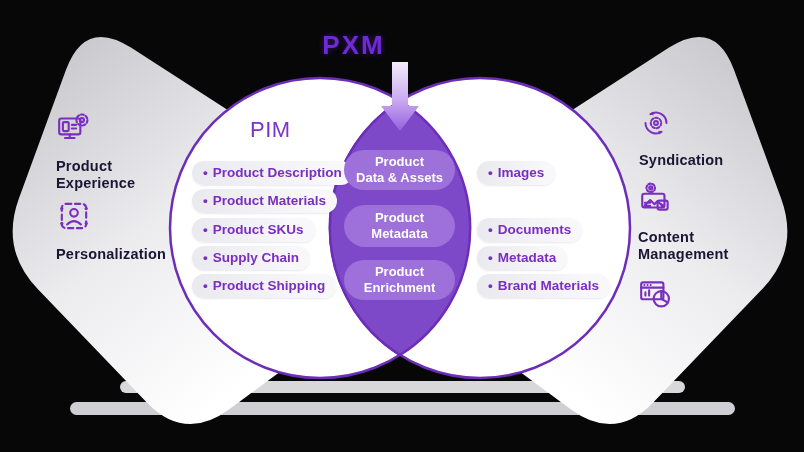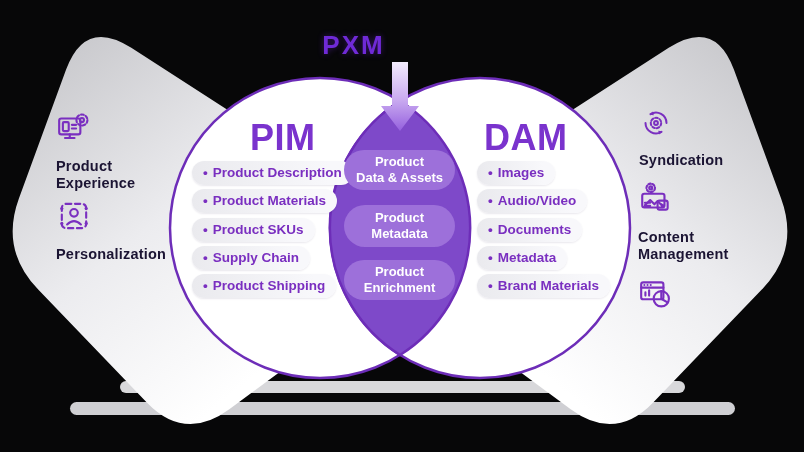--- a/index.html
+++ b/index.html
@@ -10,21 +10,21 @@
   }
   .stage svg.scene{position:absolute;left:0;top:0;}
   
   .pxm{
     position:absolute;left:0;top:30px;width:707px;text-align:center;
     font-size:26px;font-weight:800;letter-spacing:2px;color:#6f2ad6;
     text-shadow:0 0 6px rgba(111,42,214,.45);
   }
   
   .circle-title{
-    position:absolute;top:117px;font-size:36px;font-weight:700;
+    position:absolute;top:117px;font-size:22px;font-weight:400;
     letter-spacing:.5px;color:#7a33cd;
   }
   .circle-title.pim{left:250px;}
   .circle-title.dam{left:484px;}
   
   .pill{
     position:absolute;height:24px;line-height:24px;padding:0 11px;
     border-radius:13px;background:linear-gradient(90deg,#eaeaee 0%,#f8f8fb 85%);
     box-shadow:0 1px 2px rgba(40,20,80,.10);
     color:#7a2fc0;font-size:13.5px;font-weight:700;white-space:nowrap;
@@ -83,30 +83,28 @@
     <circle cx="480" cy="228" r="150" fill="#ffffff" stroke="#6d2db8" stroke-width="2.5"></circle>
 
     <path d="M 400 101 A 150 150 0 0 1 400 355 A 150 150 0 0 1 400 101 Z" fill="#7e49c9" stroke="#6d2db8" stroke-width="2.5"></path>
 
     <path d="M 392 62 L 408 62 L 408 106 L 419 106 L 400 131 L 381 106 L 392 106 Z" fill="url(#arrowGrad)"></path>
   </svg>
 
   <div class="pxm">PXM</div>
 
   <div class="circle-title pim">PIM</div>
-  <div class="circle-title dam">DAM</div>
 
   <div class="pill l" style="top:161px"><span class="dot">•</span><span>Product Description</span></div>
   <div class="pill l" style="top:218px"><span class="dot">•</span><span>Product SKUs</span></div>
   <div class="pill l" style="top:189px"><span class="dot">•</span><span>Product Materials</span></div>
   <div class="pill l" style="top:246px"><span class="dot">•</span><span>Supply Chain</span></div>
   <div class="pill l" style="top:274px"><span class="dot">•</span><span>Product Shipping</span></div>
 
   <div class="pill r" style="top:161px"><span class="dot">•</span><span>Images</span></div>
-  <div class="pill r" style="top:189px"><span class="dot">•</span><span>Audio/Video</span></div>
   <div class="pill r" style="top:218px"><span class="dot">•</span><span>Documents</span></div>
   <div class="pill r" style="top:246px"><span class="dot">•</span><span>Metadata</span></div>
   <div class="pill r" style="top:274px"><span class="dot">•</span><span>Brand Materials</span></div>
 
   <div class="opill" style="top:150px;height:40px">Product
 Data &amp; Assets</div>
   <div class="opill" style="top:205px;height:42px">Product
 Metadata</div>
   <div class="opill" style="top:260px;height:40px">Product
 Enrichment</div>

